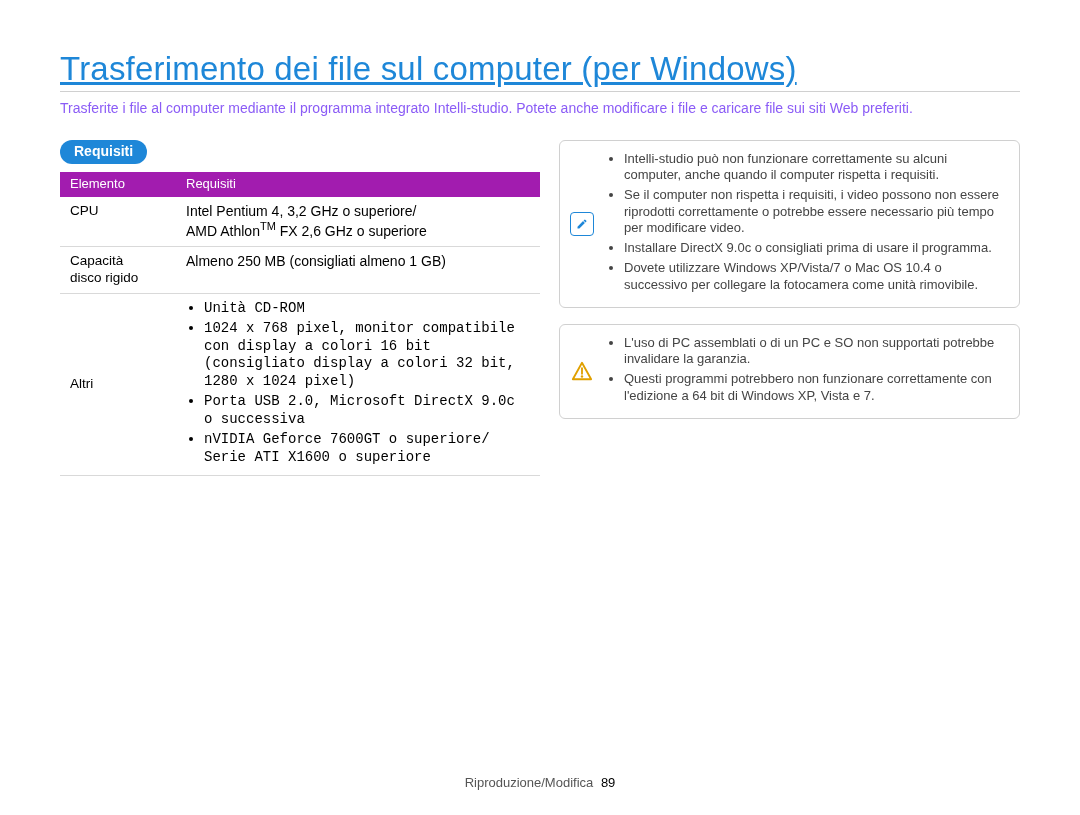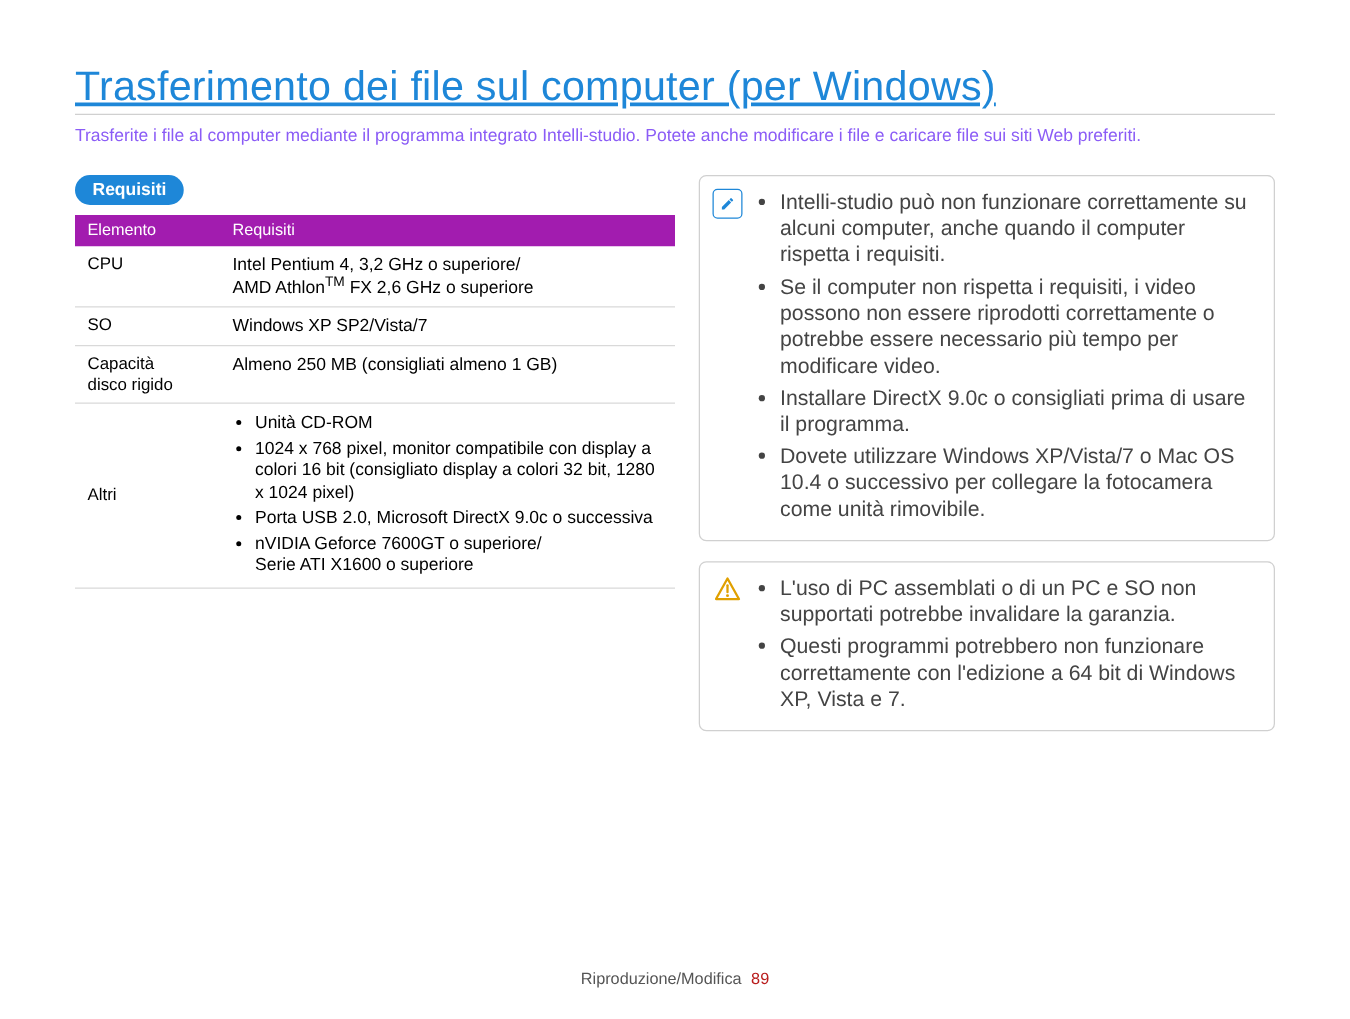--- a/index.html
+++ b/index.html
@@ -77,34 +77,36 @@
     border-bottom: 1px solid #d9d9d9;
     color: #000000;
   }
   table.req td:first-child {
     width: 96px;
     font-size: 13.5px;
   }
   table.req td ul {
     margin: 0;
     padding-left: 18px;
+    font-family: Liberation Mono, monospace;
   }
   table.req td ul li {
     margin-bottom: 3px;
   }
 
   .note-box {
     display: flex;
     gap: 12px;
     border: 1px solid #d0d0d0;
     border-radius: 6px;
     padding: 10px 14px 10px 10px;
     margin-bottom: 16px;
-    font-size: 17px;
+    font-size: 13px;
     color: #444;
+    align-items: center;
   }
   .note-box ul {
     margin: 0;
     padding-left: 18px;
   }
   .note-box ul li {
     margin-bottom: 4px;
   }
   .icon-wrap {
     flex: 0 0 24px;
@@ -134,21 +136,21 @@
     position: absolute;
     bottom: 24px;
     left: 0;
     right: 0;
     text-align: center;
     font-size: 13px;
     color: #555;
   }
   .footer .pagenum {
     font-size: 13px;
-    color: #b91c1c;
+    color: #000000;
     margin-left: 4px;
   }
   sup { font-size: 11px; }
 </style>
 </head>
 <body>
 
 <div class="page">
 
   <div class="title-underline">
@@ -169,24 +171,20 @@
             <th>Requisiti</th>
           </tr>
         </thead>
         <tbody>
           <tr>
             <td>CPU</td>
             <td>
               <span>Intel Pentium 4, 3,2 GHz o superiore/</span><br>
               <span>AMD Athlon</span><sup>TM</sup><span> FX 2,6 GHz o superiore</span>
             </td>
-          </tr>
-          <tr>
-            <td>SO</td>
-            <td>Windows XP SP2/Vista/7</td>
           </tr>
           <tr>
             <td>
               <span>Capacità</span><br>
               <span>disco rigido</span>
             </td>
             <td>Almeno 250 MB (consigliati almeno 1 GB)</td>
           </tr>
           <tr>
             <td style="vertical-align:middle;">Altri</td>

